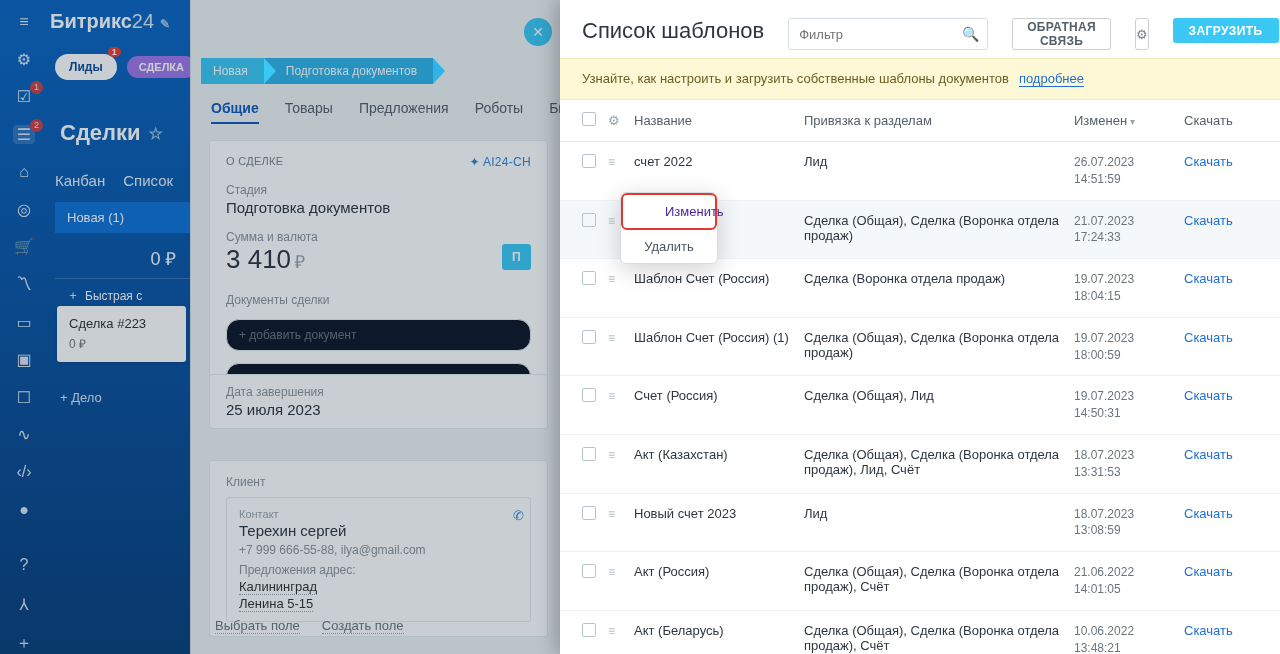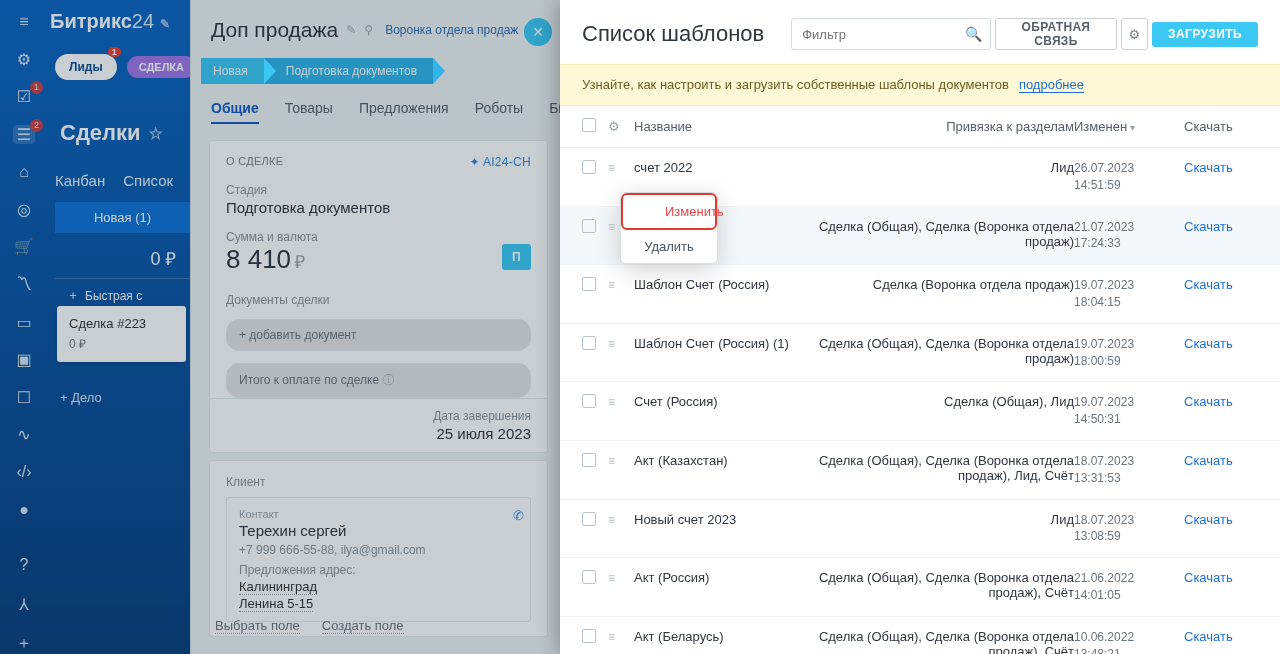--- a/index.html
+++ b/index.html
@@ -14,21 +14,21 @@
   .brand { position:absolute; left:50px; top:10px; font-size:20px; font-weight:700; }
   .brand span.num { font-weight:300; opacity:.85;}
   .brand .pencil { font-size:12px; opacity:.6; margin-left:6px;}
   .top-tabs { position:absolute; left:55px; top:54px; display:flex; gap:10px; align-items:center;}
   .pill { background:#fff; color:#0a4f9a; font-weight:600; font-size:12px; padding:6px 14px; border-radius:16px; position:relative;}
   .pill .bdg { position:absolute; top:-7px; right:-4px; background:#f23d30; color:#fff; border-radius:8px; font-size:9px; padding:0 4px;}
   .pill2 { background:#a077e8; color:#fff; font-size:11px; font-weight:700; padding:5px 12px; border-radius:14px;}
   .section-title { position:absolute; left:60px; top:120px; font-size:22px; font-weight:700; display:flex; align-items:center; gap:8px;}
   .star { font-size:16px; opacity:.6;}
   .subtabs { position:absolute; left:55px; top:172px; display:flex; gap:18px; font-size:15px; opacity:.9;}
-  .stage-box { position:absolute; left:55px; top:202px; right:0; background:#1073d6; padding:8px 12px; font-size:13px;text-align:center;}
+  .stage-box { position:absolute; left:55px; top:202px; right:0; background:#1073d6; padding:8px 12px; font-size:13px;}
   .amount-row { position:absolute; left:55px; top:238px; right:0; text-align:right; padding:8px 14px; font-size:18px; font-weight:300;}
   .quick-row { position:absolute; left:55px; top:278px; right:0; border-top:1px solid rgba(255,255,255,.2); padding:8px 12px; font-size:12px; display:flex; align-items:center; gap:6px;}
   .deal-card { position:absolute; left:57px; top:306px; right:4px; background:#fff; color:#333; border-radius:3px; padding:10px 12px; font-size:13px; box-shadow:0 1px 3px rgba(0,0,0,.2);}
   .deal-card .sub { color:#777; font-size:12px; margin-top:4px;}
   .add-deal { position:absolute; left:60px; top:390px; font-size:13px; opacity:.85;}
 
   
   .mid { position:absolute; left:190px; top:0; width:370px; height:654px; background:#eef2f4; border-left:1px solid #d5dde3; }
   .mid-head { position:absolute; left:20px; top:18px; right:12px; display:flex; align-items:center; gap:8px;}
   .mid-head h1 { font-size:21px; font-weight:400; color:#2f3640;}
@@ -46,64 +46,64 @@
   .tabs2 { position:absolute; left:20px; top:100px; display:flex; gap:26px; font-size:14px; color:#55606a;}
   .tabs2 .act { color:#1058c0; border-bottom:2px solid #1058c0; padding-bottom:6px; font-weight:600;}
   .card { position:absolute; left:18px; right:12px; background:#fff; border:1px solid #e3e9ee; border-radius:3px; padding:14px 16px;}
   .card.c1 { top:140px;}
   .card .hdr { display:flex; justify-content:space-between; font-size:11px; color:#7a848c; text-transform:uppercase; letter-spacing:.3px;text-align:center;}
   .ai { color:#2f87d8; font-size:12px;}
   .lbl { font-size:12px; color:#8a949c; margin-top:14px;}
   .val { font-size:15px; color:#2e3640; margin-top:2px;}
   .bigval { font-size:26px; font-weight:300; color:#2e3640;}
   .rub { font-size:18px; color:#99a2aa;}
-  .grey-row { background:#e5e5e5; border:1px solid #e3e9ee; border-radius:13px; padding:8px 12px; font-size:12px; color:#6b757e; margin-top:12px;}
-  .card.c2 { top:398px;text-align:right;}
+  .grey-row { background:#0f172a; border:1px solid #e3e9ee; border-radius:13px; padding:8px 12px; font-size:12px; color:#6b757e; margin-top:12px;}
+  .card.c2 { top:374px;}
   .card.c3 { top:460px;}
   .contact-box { border:1px solid #e3e9ee; border-radius:3px; padding:10px 12px; margin-top:8px; position:relative;}
   .phone-ic { position:absolute; right:6px; top:10px; color:#2f87d8;}
   .dotted { border-bottom:1px dotted #9aa5ad;}
   .footer-links { position:absolute; left:24px; bottom:20px; display:flex; gap:22px; font-size:13px; color:#6b757e;}
   .footer-links span { border-bottom:1px dotted #9aa5ad;}
 
   
   .overlay { position:absolute; left:0; top:0; width:1280px; height:654px; background:rgba(10,30,50,.22);}
   .slide { position:absolute; right:0; top:0; width:720px; height:654px; background:#fff; box-shadow:-4px 0 18px rgba(0,0,0,.25); display:flex; flex-direction:column;}
-  .slide-head { display:flex; align-items:center; padding:18px 22px 14px; gap:4px;}
+  .slide-head { display:flex; padding:18px 22px 8px; gap:24px;}
   .slide-head h2 { font-size:22px; font-weight:400; color:#2e3640; flex:0 0 auto; margin-right:auto;}
-  .search-box { flex:0 0 200px; position:relative;margin-left:23px;}
+  .search-box { flex:0 0 200px; position:relative;}
   .search-box input { width:100%; height:32px; border:1px solid #d5dde3; border-radius:3px; padding:0 30px 0 10px; font-size:13px; color:#6b757e;}
   .search-box .mag { position:absolute; right:8px; top:8px; color:#b6c0c8; font-size:14px;}
   .btn-outline { height:32px; border:1px solid #cfcfcf; border-radius:3px; background:#fff; padding:0 14px; font-size:12px; color:#56606a; font-weight:600; letter-spacing:.3px;}
   .btn-icon { width:34px; height:32px; border:1px solid #cfcfcf; border-radius:3px; background:#fff; color:#7a848c; display:flex; align-items:center; justify-content:center;}
   .btn-primary { height:25px; border:none; border-radius:3px; background:#3bc8f5; color:#fff; padding:0 16px; font-size:12px; font-weight:700; letter-spacing:.4px;}
   .banner { background:#fff8d6; border-top:1px solid #f0e9b8; border-bottom:1px solid #f0e9b8; padding:12px 22px; font-size:13px; color:#6b5f20; display:flex; gap:10px;}
   .banner a { color:#1f6fd0; text-decoration:none; border-bottom:1px solid #1f6fd0;}
   .thead { display:flex; align-items:center; padding:12px 22px; border-bottom:1px solid #e6ecf0; font-size:13px; color:#56606a;}
   .col-chk { width:26px;}
   .col-gear { width:26px; color:#9aa5ad;}
   .col-name { width:170px;}
-  .col-bind { width:270px;text-align:right;}
+  .col-bind { width:270px;}
   .col-date { width:110px; color:#56606a;}
   .col-dl { flex:1; text-align:left;}
   .sort { font-size:10px; color:#9aa5ad; margin-left:3px;}
   .tbody { flex:1; overflow:auto;}
   .trow { display:flex; align-items:flex-start; padding:12px 22px; border-bottom:1px solid #eef2f4; font-size:13px;}
   .trow .col-name { color:#2e3640;}
   .trow .col-bind { color:#2e3640;}
   .trow .col-date { color:#6b757e; font-size:12px; line-height:1.4;}
   .trow .col-dl a { color:#1f6fd0; text-decoration:none;}
   .chk { width:14px; height:14px; border:1px solid #b9c3cb; border-radius:2px; display:inline-block;}
   .hamb { color:#b6c0c8; font-size:12px; margin-right:8px; letter-spacing:-1px;}
   .trow.highlight { background:#f5f8fa;}
 
   
   .ctx { position:absolute; background:#fff; border:1px solid #d5dde3; border-radius:6px; box-shadow:0 6px 24px rgba(0,0,0,.18); width:98px; z-index:20;}
   .ctx .item { padding:9px 0; text-align:center; font-size:13px; color:#4b555e;}
-  .ctx .item.hl { border:2px solid #e03a2f; border-radius:6px; color:#ef4444;padding-left:42px;}
+  .ctx .item.hl { border:2px solid #e03a2f; border-radius:6px; color:#4c1d95;padding-left:42px;}
 </style>
 </head>
 <body>
 
 <div class="leftbar">
   <div class="leftbar-iconcol">
     <div class="ic">≡</div>
     <div class="ic">⚙</div>
     <div class="ic">☑<span class="badge-sm">1</span></div>
     <div class="ic sel">☰<span class="badge-sm">2</span></div>
@@ -145,27 +145,20 @@
       <span>Быстрая с</span>
     </div>
   <div class="deal-card">
     <div>Сделка #223</div>
     <div class="sub">0 ₽</div>
   </div>
   <div class="add-deal">+ Дело</div>
 </div>
 
 <div class="mid">
-  <div class="mid-head">
-    <h1>Доп продажа</h1>
-    <span class="penc">✎</span>
-    <span class="penc">⚲</span>
-    <span class="crumb">Воронка отдела продаж</span>
-    <span class="chev">▾</span>
-  </div>
   <div class="close-x">✕</div>
   <div class="stage-bar">
     <div class="stage-seg new">Новая</div>
     <div class="stage-seg docs">Подготовка документов</div>
   </div>
   <div class="tabs2">
     <span class="act">Общие</span>
     <span>Товары</span>
     <span>Предложения</span>
     <span>Роботы</span>
@@ -173,21 +166,21 @@
   </div>
 
   <div class="card c1">
     <div class="hdr">
         <span>О СДЕЛКЕ</span>
         <span class="ai">✦ <span>AI24-сн</span></span>
       </div>
     <div class="lbl">Стадия</div>
     <div class="val">Подготовка документов</div>
     <div class="lbl">Сумма и валюта</div>
-    <div><span class="bigval">8 410</span> <span class="rub">₽</span>
+    <div><span class="bigval">3 410</span> <span class="rub">₽</span>
       <span style="float:right"><button class="btn-primary" style="height:26px;padding:0 10px">П</button></span>
     </div>
     <div class="lbl" style="margin-top:18px">Документы сделки</div>
     <div class="grey-row">+ добавить документ</div>
     <div class="grey-row"><span>Итого к оплате по сделке</span> <span style="opacity:.5">ⓘ</span></div>
   </div>
 
   <div class="card c2" style="padding:10px 16px">
     <div class="lbl" style="margin-top:0">Дата завершения</div>
     <div class="val">25 июля 2023</div>

